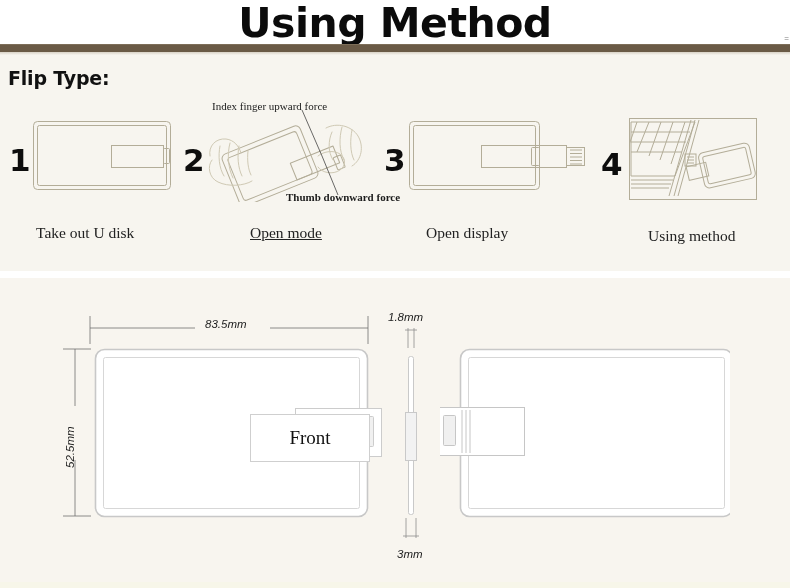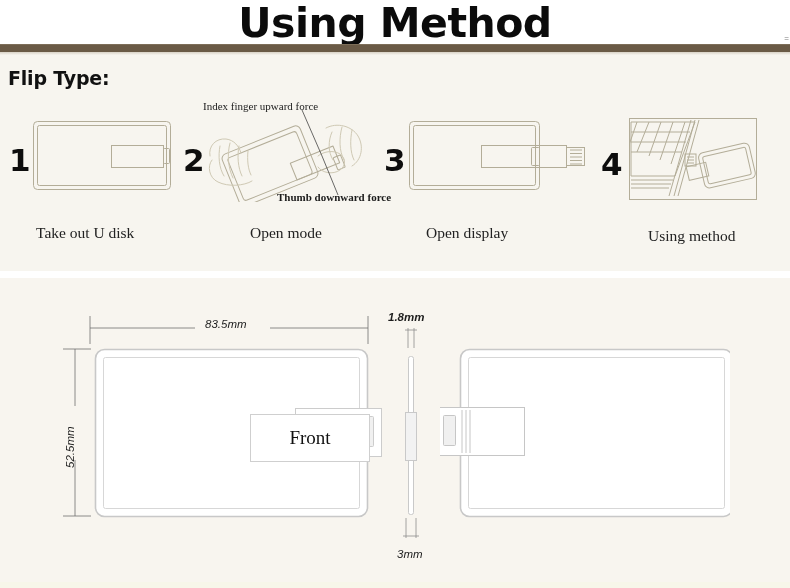--- a/index.html
+++ b/index.html
@@ -115,20 +115,21 @@
     font-size: 15.5px;
     color: #222222;
     white-space: nowrap;
   }
   .anno {
     position: absolute;
     font-family: "Liberation Serif", serif;
     font-size: 11px;
     color: #1b1b1b;
     white-space: nowrap;
+    margin-left: 9px;
   }
 
   
   .la { position: absolute; }
   .la svg { display: block; }
 
   
   .dim-label {
     position: absolute;
     font-family: "Liberation Sans", sans-serif;
@@ -215,21 +216,21 @@
         <path d="M146 20 C144 30 144 42 148 50"></path>
         <path d="M112 46 C118 41 128 40 134 44 C140 48 140 56 134 60 C127 65 116 63 112 57"></path>
       </g>
 
       <g stroke="#2b2b2b" stroke-width="0.7" fill="none">
         <line x1="96" y1="0" x2="116" y2="46"></line>
         <line x1="116" y1="46" x2="132" y2="85"></line>
       </g>
     </svg>
   </div>
-  <div class="step-caption" style="left:250px; top:224px;">Open mode</div>
+  <div class="step-caption" style="left:250px; top:224px;text-decoration:underline;">Open mode</div>
 
   <div class="step-num" style="left:384px; top:142px;">3</div>
   <div class="la" style="left:409px; top:121px;">
     <svg width="190" height="70" viewBox="0 0 190 70">
       <g fill="none" stroke="#b3ad98" stroke-width="1">
         <rect x="0.5" y="0.5" width="130" height="68" rx="4"></rect>
         <rect x="4.5" y="4.5" width="122" height="60" rx="2"></rect>
 
         <rect x="72.5" y="24.5" width="85" height="22"></rect>
         <rect x="122.5" y="26.5" width="8" height="18" rx="1"></rect>
@@ -335,21 +336,21 @@
         <line x1="7" y1="210" x2="23" y2="210"></line>
       </g>
 
       <g fill="#ffffff" stroke="#c9c9c9" stroke-width="1">
         <rect x="12.5" y="30.5" width="5" height="158" rx="2"></rect>
 
         <rect x="9.5" y="86.5" width="11" height="48" fill="#f2f2f2"></rect>
       </g>
     </svg>
   </div>
-  <div class="dim-label" style="left:388px; top:311px;font-weight:bold;">1.8mm</div>
+  <div class="dim-label" style="left:388px; top:311px;">1.8mm</div>
   <div class="dim-label" style="left:397px; top:548px;">3mm</div>
 
   <div class="la" style="left:440px; top:348px;">
     <svg width="290" height="184" viewBox="0 0 290 184">
       <g fill="none">
         <rect x="20.5" y="1.5" width="272" height="167" rx="9" fill="#ffffff" stroke="#c8c8c8" stroke-width="1.6"></rect>
         <rect x="28.5" y="9.5" width="256" height="151" rx="2" fill="#ffffff" stroke="#d7d7d7" stroke-width="1"></rect>
       </g>
 
       <g fill="#ffffff" stroke="#c6c6c6" stroke-width="1">

